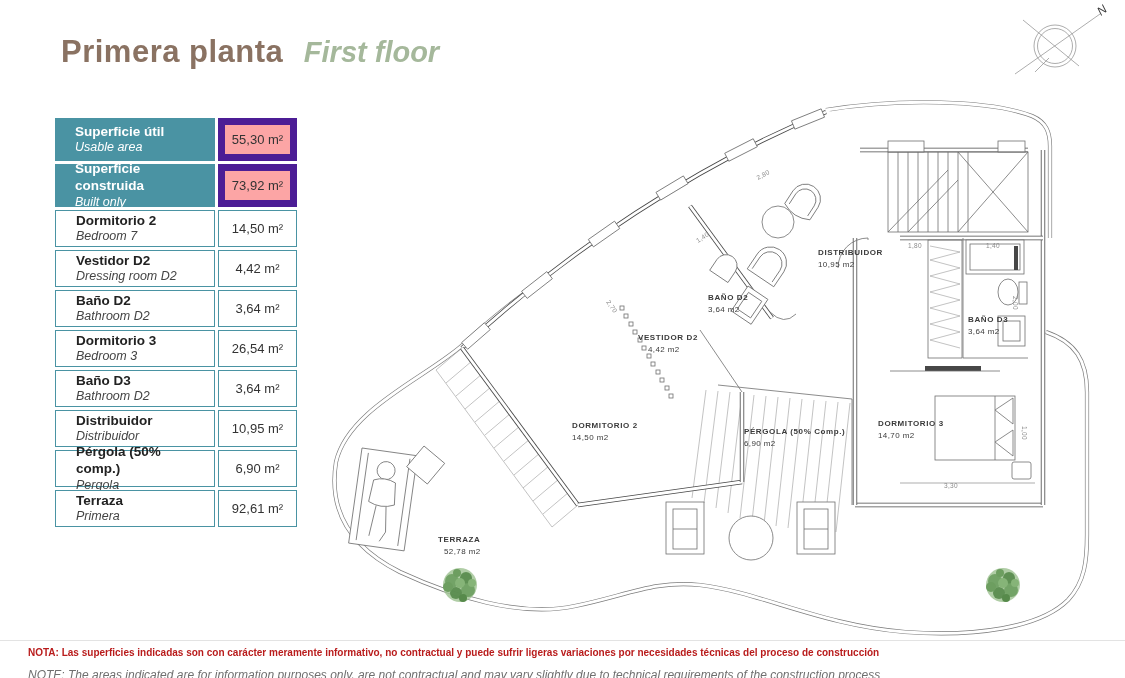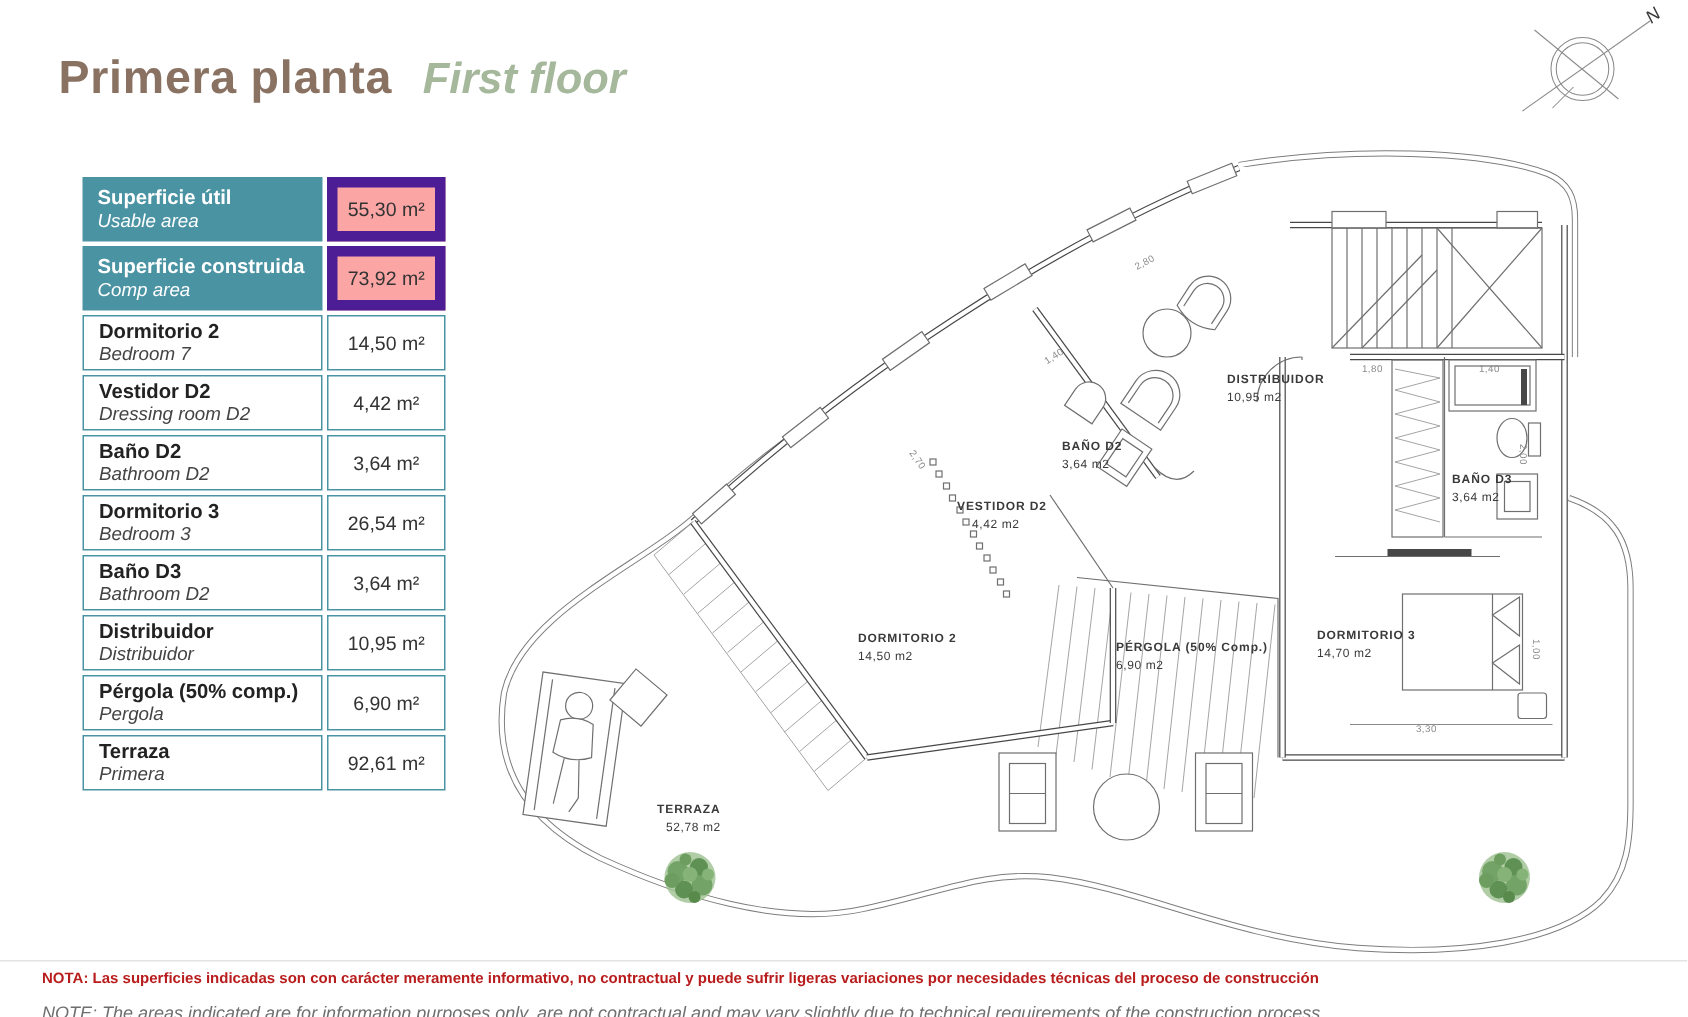--- a/index.html
+++ b/index.html
@@ -1,28 +1,28 @@
 <!DOCTYPE html>
 <html><head>
 <meta charset="utf-8">
 <style>
   html,body{margin:0;padding:0;}
   body{
     width:1125px;height:678px;position:relative;background:#ffffff;
     font-family:"Liberation Sans",sans-serif;overflow:hidden;
   }
   
-  .title-wrap{position:absolute;left:39px;top:34px;white-space:nowrap;}
+  .title-wrap{position:absolute;left:61px;top:34px;white-space:nowrap;}
   .title-es{font-size:31px;font-weight:700;color:#8a7262;letter-spacing:.5px;}
   .title-en{font-size:29px;font-weight:700;font-style:italic;color:#a5b89b;margin-left:16px;}
   
   .area-table{position:absolute;left:55px;top:118px;width:245px;}
   .trow{display:grid;grid-template-columns:160px 79px;column-gap:3px;margin-bottom:3px;}
   .tcell{box-sizing:border-box;display:flex;flex-direction:column;justify-content:center;}
-  .tcell.label{padding:3px 10px;}
+  .tcell.label{padding:3px 20px;}
   .tcell.value{align-items:center;font-size:13px;color:#333;}
   .trow.head .tcell.label{background:#4a93a3;color:#fff;height:43px;}
   .trow.head .tcell.value{background:#fca5a5;border:7px solid #4c1d95;height:43px;}
   .trow.body .tcell.label{background:#fff;border:1.5px solid #4a93a3;height:37px;}
   .trow.body .tcell.value{background:#fff;border:1.5px solid #4a93a3;height:37px;}
   .nm-es{font-size:13.5px;font-weight:700;line-height:1.25;}
   .nm-en{font-size:12.5px;font-style:italic;line-height:1.2;}
   .trow.body .nm-es{color:#222;}
   .trow.body .nm-en{color:#444;}
   
@@ -69,21 +69,21 @@
   <div class="trow head">
     <div class="tcell label">
       <span class="nm-es">Superficie útil</span>
       <span class="nm-en">Usable area</span>
     </div>
     <div class="tcell value">55,30 m²</div>
   </div>
   <div class="trow head">
     <div class="tcell label">
       <span class="nm-es">Superficie construida</span>
-      <span class="nm-en">Comp area</span>
+      <span class="nm-en">Built only</span>
     </div>
     <div class="tcell value">73,92 m²</div>
   </div>
 
   <div class="trow body">
     <div class="tcell label">
       <span class="nm-es">Dormitorio 2</span>
       <span class="nm-en">Bedroom 7</span>
     </div>
     <div class="tcell value">14,50 m²</div>

